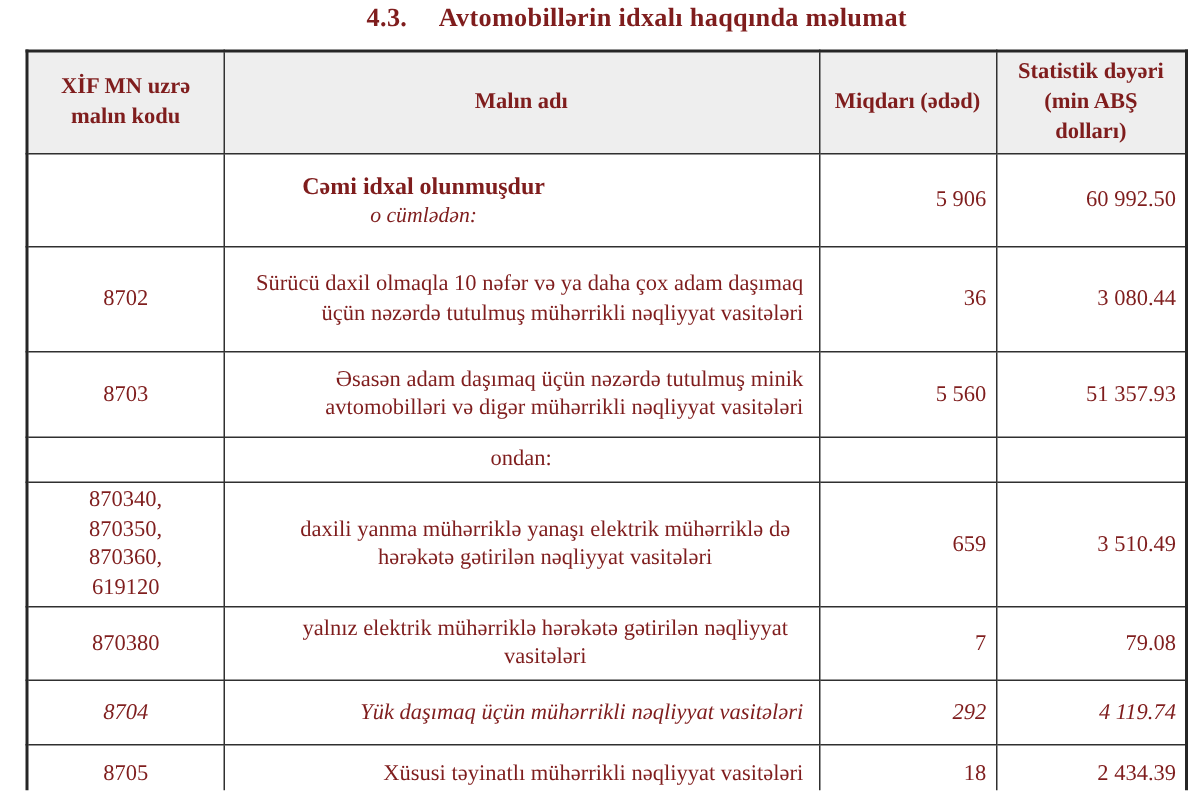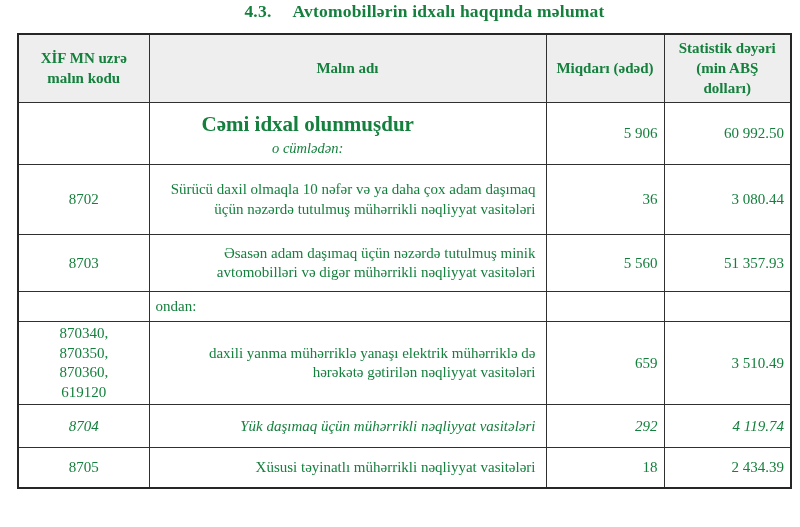--- a/index.html
+++ b/index.html
@@ -1,21 +1,21 @@
 <!DOCTYPE html>
 <html><head>
 <meta charset="utf-8">
 <style>
   html,body{margin:0;padding:0;background:#fff;}
   .page{
     position:relative;
     width:800px;height:527px;
     background:#ffffff;
     font-family:"Liberation Serif", serif;
-    color:#15803d;
+    color:#7f1d1d;
     overflow:hidden;
   }
   .doc-title{
     position:absolute;
     left:17px;top:1px;width:773px;
     text-align:center;
     padding-left:42px;
     box-sizing:border-box;
     font-size:17.5px;
     font-weight:bold;
@@ -54,30 +54,30 @@
   tr.h-r1{height:70px;}
   tr.h-r2{height:57px;}
   tr.h-r3{height:30px;}
   tr.h-r4{height:58px;}
   tr.h-r5{height:49px;}
   tr.h-r6{height:43px;font-style:italic;}
   tr.h-r7{height:40px;}
   td.code{text-align:center;line-height:1.3;padding:2px 24px;}
   td.name{line-height:1.3;}
   td.name-left{padding:3px 10px 3px 10px;text-align:right;}
-  td.name-indent{padding:3px 10px 3px 42px;text-align:right;}
-  td.name-center{text-align:left;}
+  td.name-indent{padding:3px 10px 3px 42px;text-align:center;}
+  td.name-center{text-align:center;}
   td.num{text-align:right;}
   .total-wrap{
     width:-moz-fit-content;
     width:fit-content;
     margin-left:46px;
     text-align:center;
   }
-  .total-line{font-weight:bold;font-size:21px;line-height:1.35;}
+  .total-line{font-weight:bold;font-size:16px;line-height:1.35;}
   .subnote{font-style:italic;font-size:14.5px;line-height:1.3;text-align:center;}
 </style>
 </head>
 <body>
 
 <div class="page">
 
   <div class="doc-title">
     <span class="num">4.3.</span><span>Avtomobillərin idxalı haqqında məlumat</span>
   </div>
@@ -126,20 +126,26 @@
         <td class="name name-center">ondan:</td>
         <td class="num"></td>
         <td class="num"></td>
       </tr>
       <tr class="h-r4">
         <td class="code">870340, 870350, 870360, 619120</td>
         <td class="name name-indent">daxili yanma mühərriklə yanaşı elektrik mühərriklə də hərəkətə gətirilən nəqliyyat vasitələri</td>
         <td class="num">659</td>
         <td class="num">3 510.49</td>
       </tr>
+      <tr class="h-r5">
+        <td class="code">870380</td>
+        <td class="name name-indent">yalnız elektrik mühərriklə hərəkətə gətirilən nəqliyyat vasitələri</td>
+        <td class="num">7</td>
+        <td class="num">79.08</td>
+      </tr>
       <tr class="h-r6">
         <td class="code">8704</td>
         <td class="name name-left">Yük daşımaq üçün mühərrikli nəqliyyat vasitələri</td>
         <td class="num">292</td>
         <td class="num">4 119.74</td>
       </tr>
       <tr class="h-r7">
         <td class="code">8705</td>
         <td class="name name-left">Xüsusi təyinatlı mühərrikli nəqliyyat vasitələri</td>
         <td class="num">18</td>

